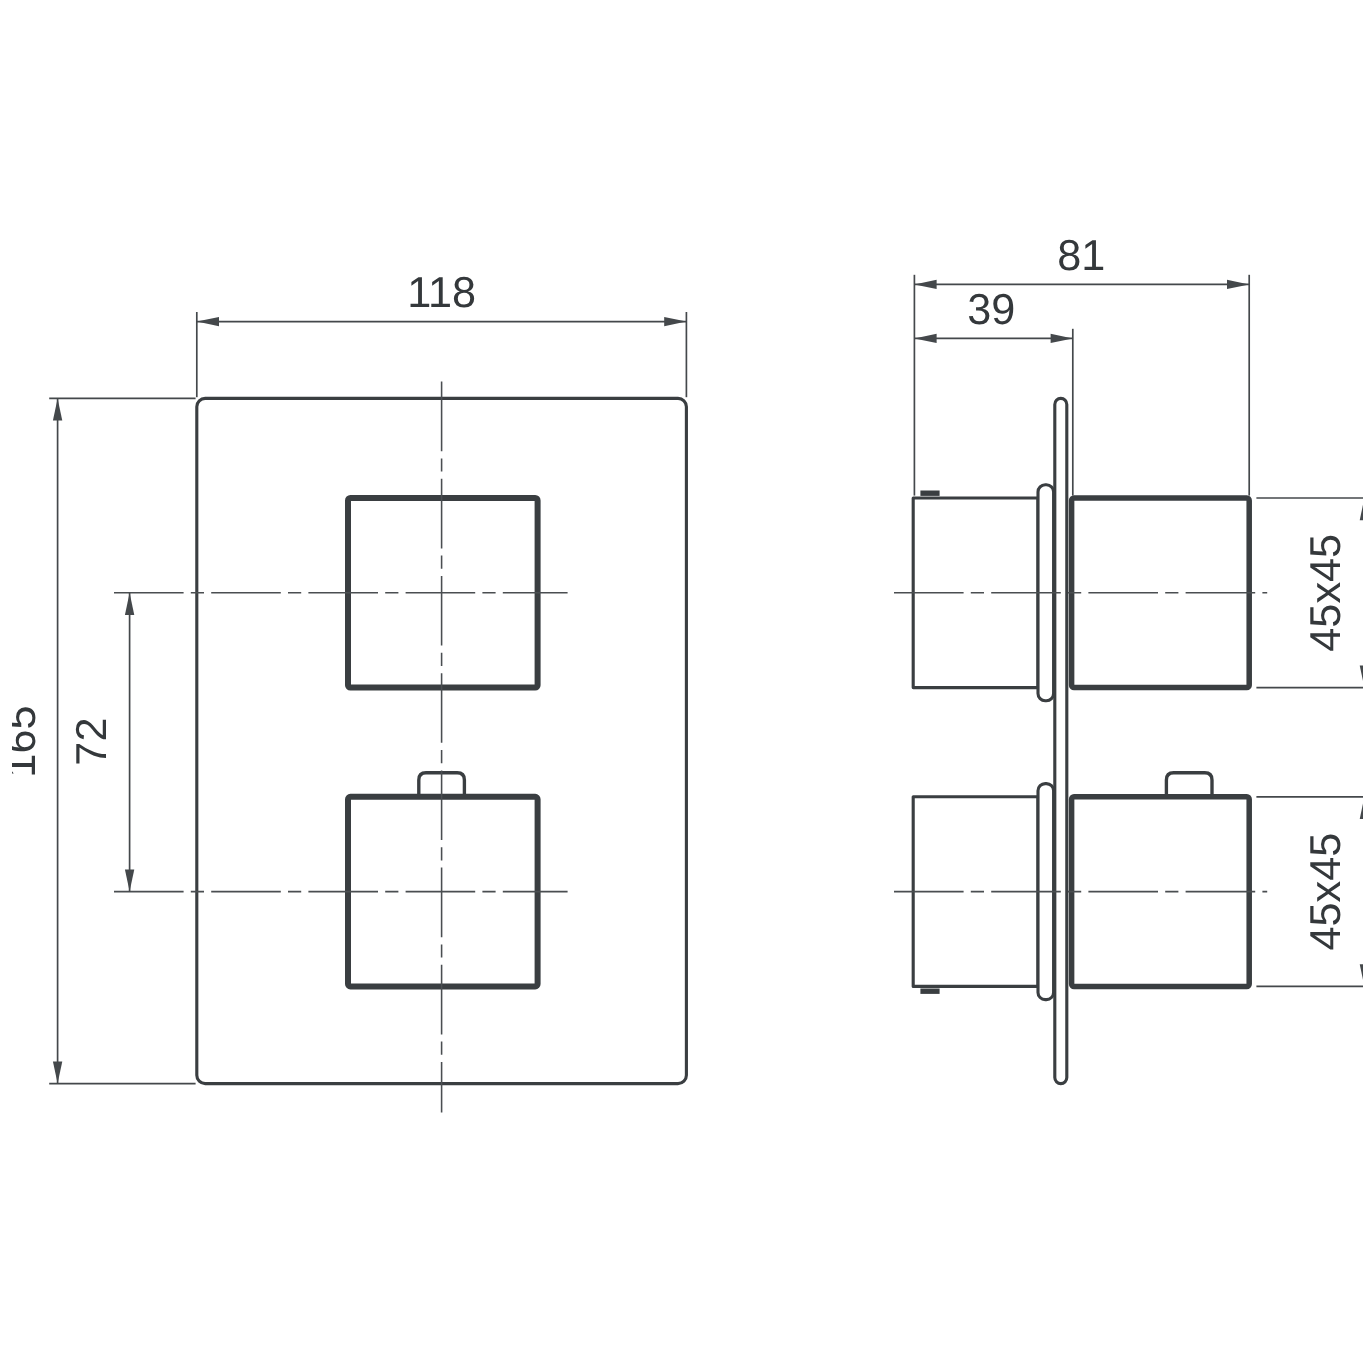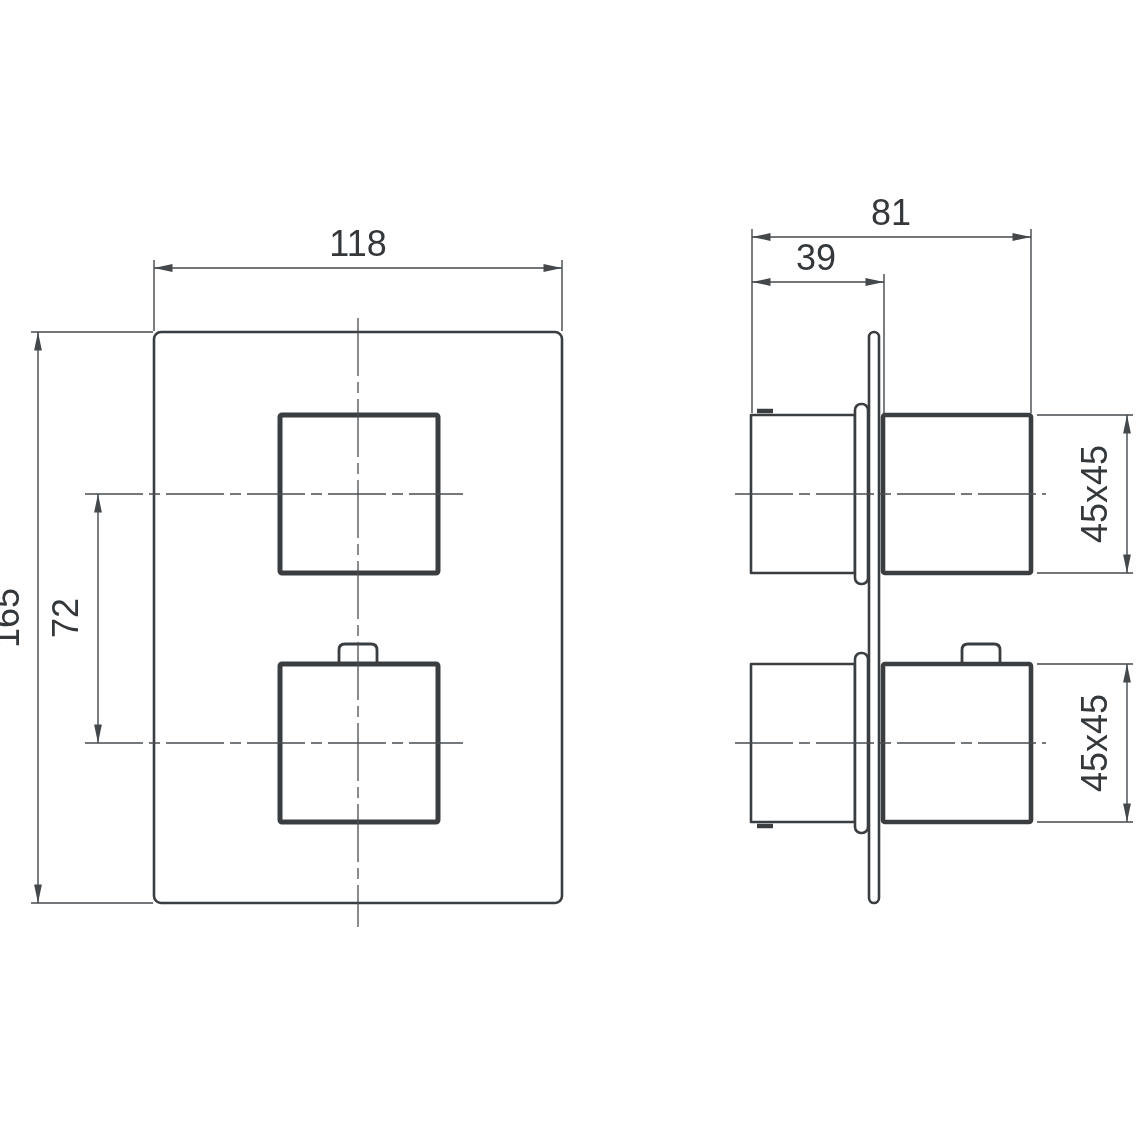--- a/index.html
+++ b/index.html
@@ -7,20 +7,21 @@
     padding: 0;
     background: #ffffff;
     width: 1136px;
     height: 1136px;
     font-family: "Liberation Sans", sans-serif;
   }
   .drawing-wrap {
     width: 1116px;
     height: 1136px;
     background: #ffffff;
+    margin-left: 10px;
   }
   svg { display: block; }
 
   
   .outline-thick  { fill: none; stroke: #3a3e41; stroke-width: 5;   stroke-linejoin: miter; }
   .outline-kside  { fill: none; stroke: #3a3e41; stroke-width: 4.6; stroke-linejoin: miter; }
   .outline-med    { fill: none; stroke: #3a3e41; stroke-width: 2.6; stroke-linejoin: round; }
   .outline-tab    { fill: none; stroke: #3a3e41; stroke-width: 2.8; stroke-linejoin: round; }
   .filled-white   { fill: #ffffff; }
   .dim-line       { fill: none; stroke: #44484b; stroke-width: 1.4; }

